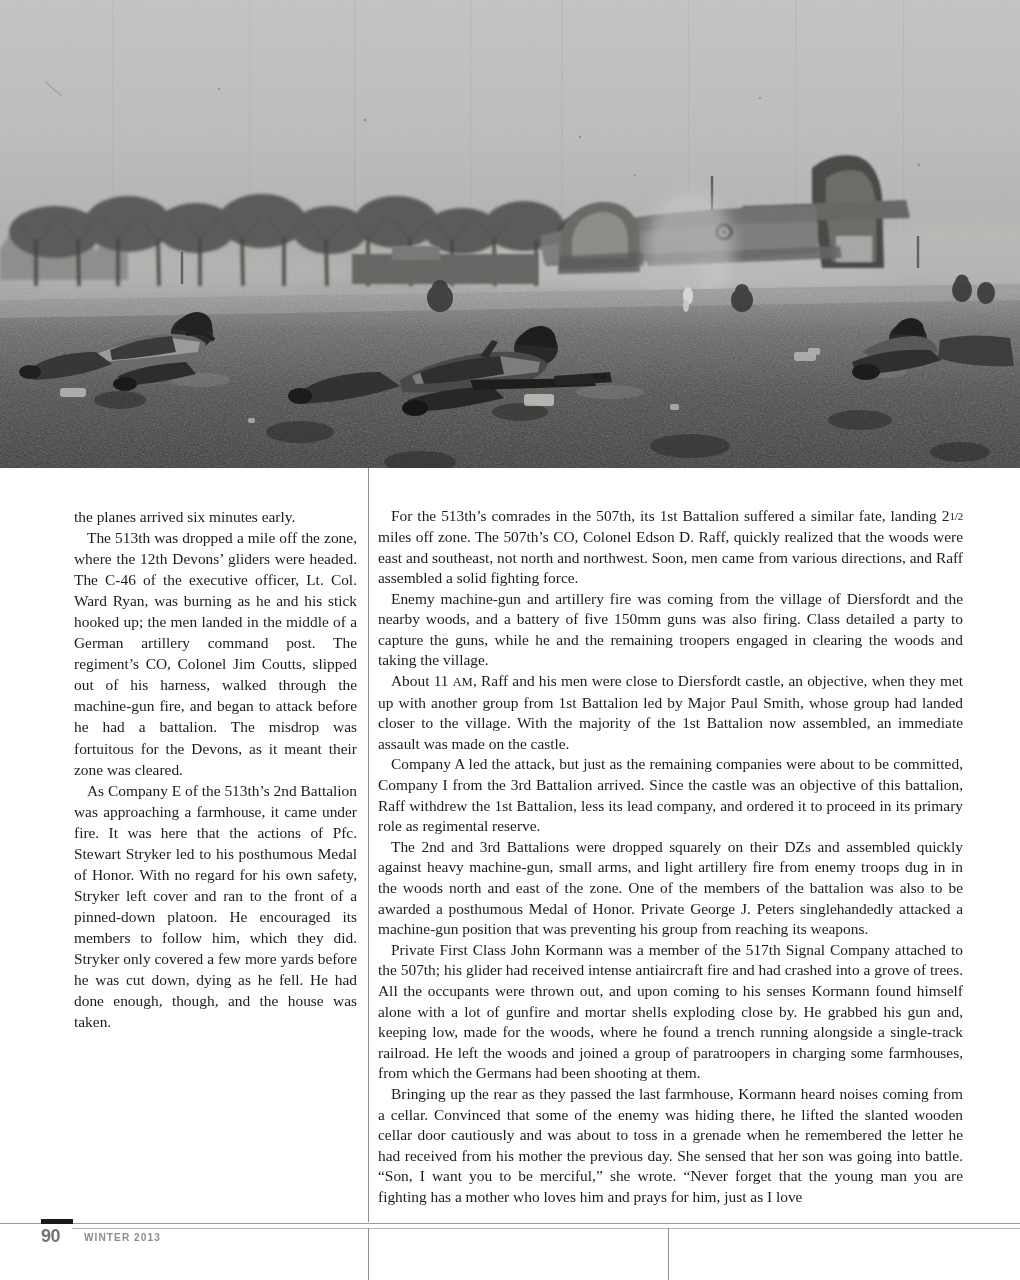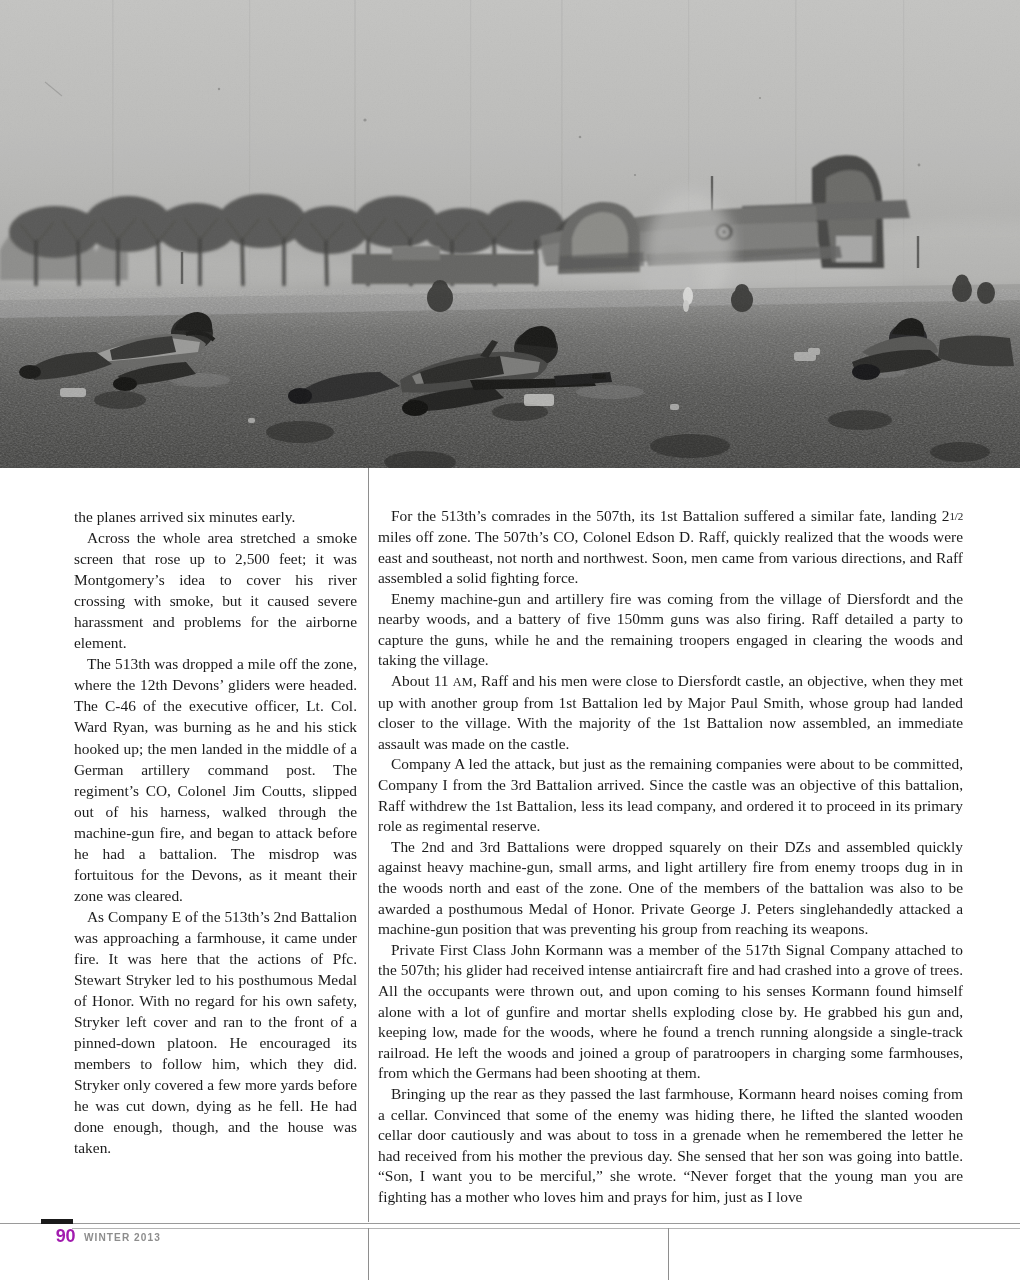--- a/index.html
+++ b/index.html
@@ -132,24 +132,23 @@
   }
 
   .page-no {
     position: absolute;
     left: 41px;
     top: 1226px;
     width: 34px;
     font-family: "Liberation Sans", sans-serif;
     font-size: 18px;
     font-weight: bold;
-    color: #a21caf;
+    color: #737373;
     letter-spacing: -0.4px;
     line-height: 20px;
-    text-align: right;
   }
 
   .issue-label {
     position: absolute;
     left: 84px;
     top: 1231px;
     font-family: "Liberation Sans", sans-serif;
     font-size: 11.5px;
     font-weight: bold;
     letter-spacing: 1.2px;
@@ -421,28 +420,27 @@
       </g>
     </svg>
   </div>
 
   <div class="vrule vrule-mid-top"></div>
 
   <div class="body-area">
 
     <div class="col col-left">
       <p>the planes arrived six minutes early.</p>
-      <p class="ind">Across the whole area stretched a smoke screen that rose up to 2,500 feet; it was Montgomery’s idea to cover his river crossing with smoke, but it caused severe harassment and problems for the airborne element.</p>
       <p class="ind">The 513th was dropped a mile off the zone, where the 12th Devons’ gliders were headed. The C-46 of the executive officer, Lt. Col. Ward Ryan, was burning as he and his stick hooked up; the men landed in the middle of a German artillery command post. The regiment’s CO, Colonel Jim Coutts, slipped out of his harness, walked through the machine-gun fire, and began to attack before he had a battalion. The misdrop was fortuitous for the Devons, as it meant their zone was cleared.</p>
       <p class="ind">As Company E of the 513th’s 2nd Battalion was approaching a farmhouse, it came under fire. It was here that the actions of Pfc. Stewart Stryker led to his posthumous Medal of Honor. With no regard for his own safety, Stryker left cover and ran to the front of a pinned-down platoon. He encouraged its members to follow him, which they did. Stryker only covered a few more yards before he was cut down, dying as he fell. He had done enough, though, and the house was taken.</p>
     </div>
 
     <div class="col col-right">
       <p class="ind">For the 513th’s comrades in the 507th, its 1st Battalion suffered a similar fate, landing 2<span class="frac">1/2</span> miles off zone. The 507th’s CO, Colonel Edson D. Raff, quickly realized that the woods were east and southeast, not north and northwest. Soon, men came from various directions, and Raff assembled a solid fighting force.</p>
-      <p class="ind">Enemy machine-gun and artillery fire was coming from the village of Diersfordt and the nearby woods, and a battery of five 150mm guns was also firing. Raff detailed a party to capture the guns, while he and the remaining troopers engaged in clearing the woods and taking the village.</p>
+      <p class="ind">Enemy machine-gun and artillery fire was coming from the village of Diersfordt and the nearby woods, and a battery of five 150mm guns was also firing. Class detailed a party to capture the guns, while he and the remaining troopers engaged in clearing the woods and taking the village.</p>
       <p class="ind">About 11 <span class="smallcaps">AM</span>, Raff and his men were close to Diersfordt castle, an objective, when they met up with another group from 1st Battalion led by Major Paul Smith, whose group had landed closer to the village. With the majority of the 1st Battalion now assembled, an immediate assault was made on the castle.</p>
       <p class="ind">Company A led the attack, but just as the remaining companies were about to be committed, Company I from the 3rd Battalion arrived. Since the castle was an objective of this battalion, Raff withdrew the 1st Battalion, less its lead company, and ordered it to proceed in its primary role as regimental reserve.</p>
       <p class="ind">The 2nd and 3rd Battalions were dropped squarely on their DZs and assembled quickly against heavy machine-gun, small arms, and light artillery fire from enemy troops dug in in the woods north and east of the zone. One of the members of the battalion was also to be awarded a posthumous Medal of Honor. Private George J. Peters singlehandedly attacked a machine-gun position that was preventing his group from reaching its weapons.</p>
       <p class="ind">Private First Class John Kormann was a member of the 517th Signal Company attached to the 507th; his glider had received intense antiaircraft fire and had crashed into a grove of trees. All the occupants were thrown out, and upon coming to his senses Kormann found himself alone with a lot of gunfire and mortar shells exploding close by. He grabbed his gun and, keeping low, made for the woods, where he found a trench running alongside a single-track railroad. He left the woods and joined a group of paratroopers in charging some farmhouses, from which the Germans had been shooting at them.</p>
       <p class="ind">Bringing up the rear as they passed the last farmhouse, Kormann heard noises coming from a cellar. Convinced that some of the enemy was hiding there, he lifted the slanted wooden cellar door cautiously and was about to toss in a grenade when he remembered the letter he had received from his mother the previous day. She sensed that her son was going into battle. “Son, I want you to be merciful,” she wrote. “Never forget that the young man you are fighting has a mother who loves him and prays for him, just as I love</p>
     </div>
   </div>
 
   <div class="footer">
     <div class="footer-rule"></div>

